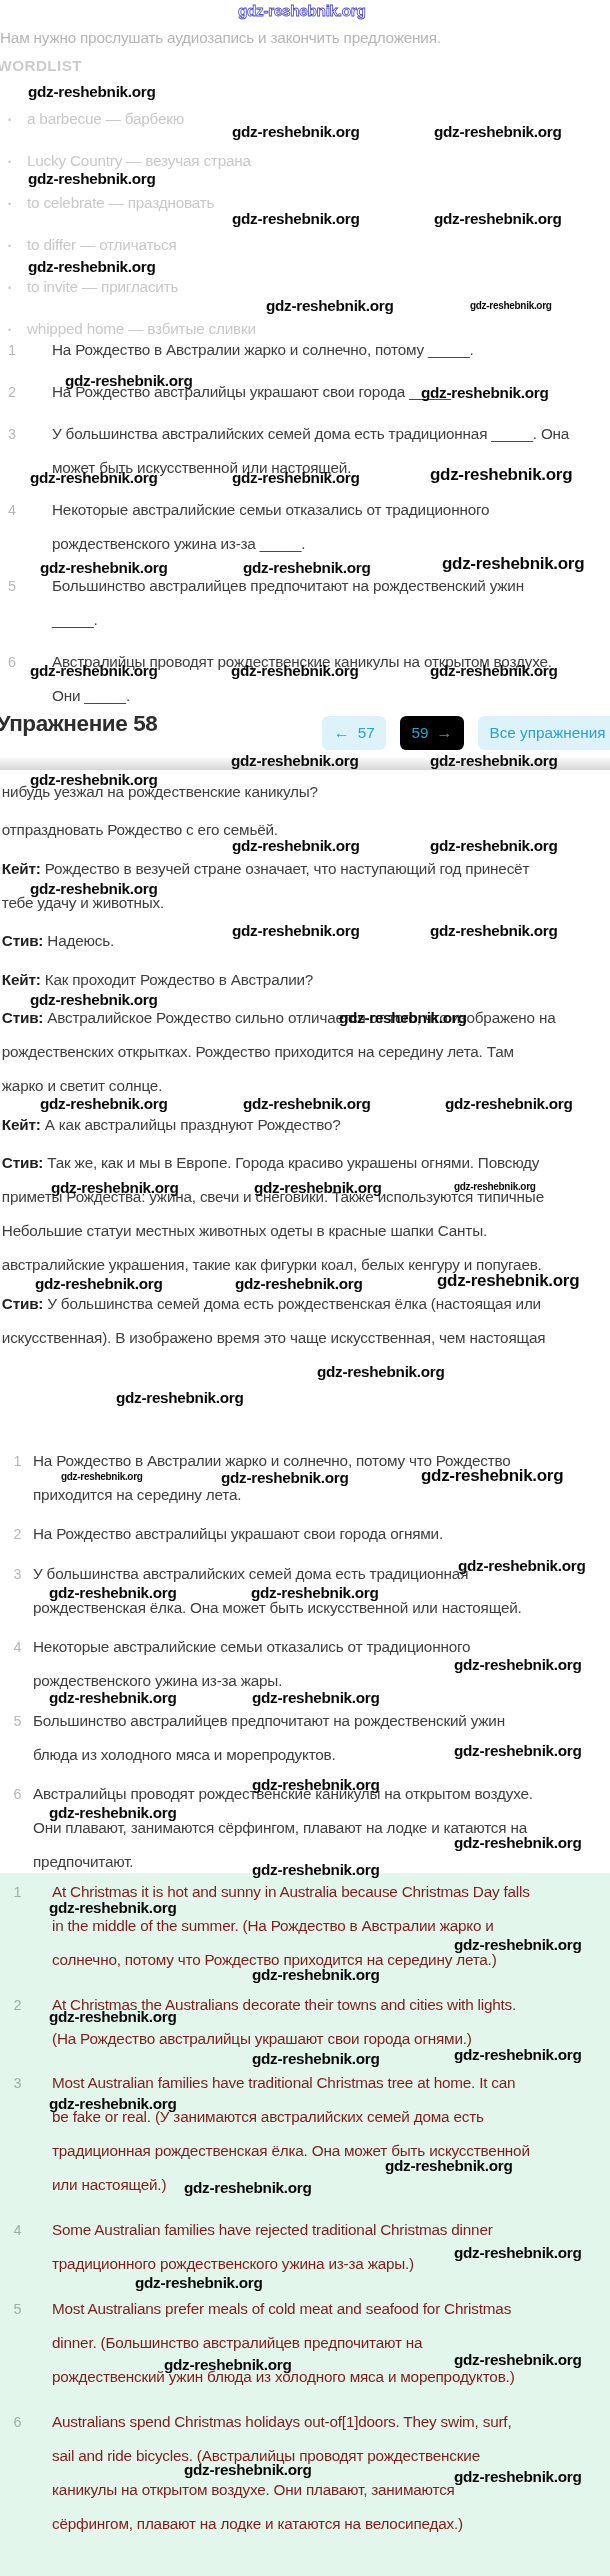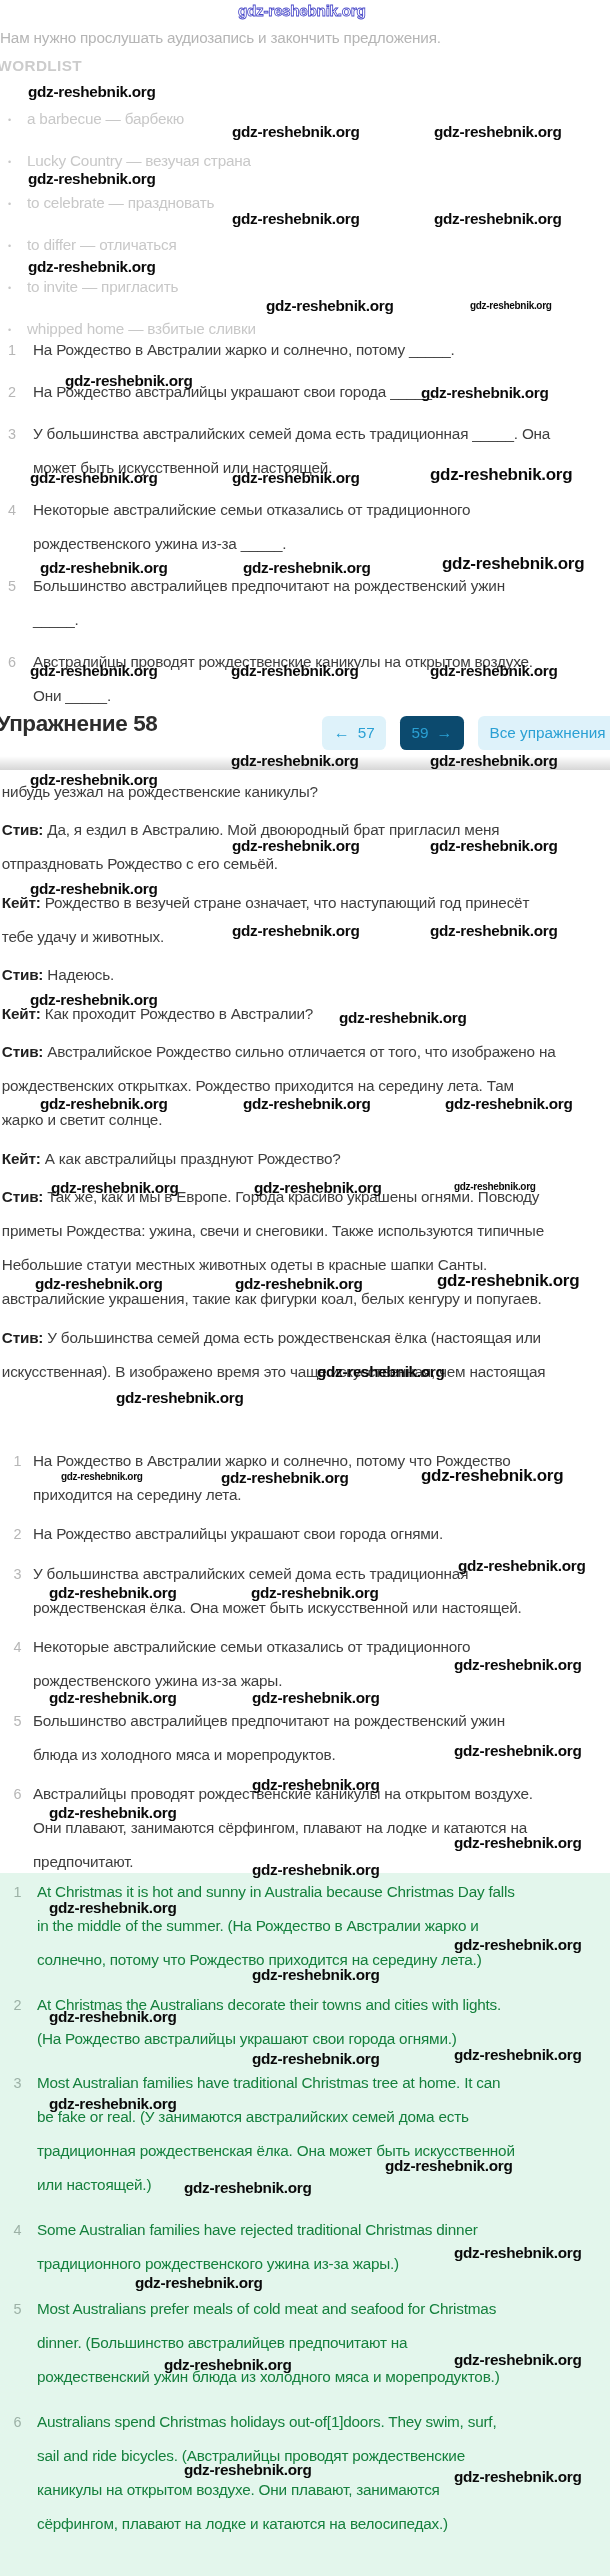--- a/index.html
+++ b/index.html
@@ -21,21 +21,21 @@
   .intro{position:absolute;top:29px;left:0;font-size:15.3px;color:#b5b5b5;letter-spacing:-0.2px;white-space:nowrap;}
   .wordlist-title{position:absolute;top:57px;left:-2.7px;font-size:15.3px;font-weight:bold;color:#cccccc;letter-spacing:0.4px;}
   #wordlist{position:absolute;top:101px;left:0;right:0;}
   .wl-item{height:42px;box-sizing:border-box;padding:9px 0 0 27px;font-size:15.3px;color:#c8c8c8;position:relative;letter-spacing:-0.2px;white-space:nowrap;}
   .wl-item::before{content:"\2022";position:absolute;left:8px;top:13.5px;font-size:9px;color:#c8c8c8;}
   
   #tasks1{position:absolute;top:333px;left:0;right:0;}
   .t-item{position:relative;margin-bottom:8px;}
   .num{position:absolute;top:0;height:34px;line-height:34px;font-size:14.4px;color:#b6b6b6;}
   .t-item .num{left:8px;}
-  .t-item .lines{margin-left:33px;}
+  .t-item .lines{margin-left:52px;}
   
   .title{position:absolute;left:-3.6px;top:711px;font-size:22.5px;font-weight:bold;color:#2d2d2d;letter-spacing:-0.4px;white-space:nowrap;}
   .nav{position:absolute;left:322px;top:716px;display:flex;gap:13.5px;}
   .nav button{
     height:34px;border:none;border-radius:6.3px;background:#def2fa;color:#2aa0d4;
     font-size:15.3px;font-family:inherit;padding:0 11.7px;display:flex;align-items:center;gap:8px;cursor:pointer;white-space:nowrap;
   }
   .nav .arr{font-size:16px;}
   
   .card-shadow{position:absolute;top:756px;left:0;width:611px;height:14.4px;
@@ -46,21 +46,21 @@
   
   #answersRu{position:absolute;top:1444px;left:0;right:0;}
   .r-item{position:relative;margin-bottom:5.4px;}
   .r-item .num{left:13.5px;}
   .r-item .lines{margin-left:33px;}
   
   #answersEn{position:absolute;top:1873px;left:0;right:0;height:703px;box-sizing:border-box;padding-top:1.8px;}
   .g-item{position:relative;margin-bottom:10.8px;}
   .g-item .num{left:13.5px;color:#9cb1a6;}
   .g-item .lines{margin-left:37px;}
-  .g-item .ln{color:#15803d;}
+  .g-item .ln{color:#7f1d1d;margin-left:15px;}
   
   #wmLayer{position:absolute;top:0;left:0;width:611px;height:2576px;pointer-events:none;}
   .wm{position:absolute;font-weight:bold;color:#0a0a0a;font-size:15.3px;letter-spacing:-0.3px;white-space:nowrap;}
   .wm.s{font-size:10px;}
   .wm.l{font-size:17px;}
 </style>
 </head>
 <body>
 
 <div class="wm-outline">gdz-reshebnik.org</div>
@@ -116,34 +116,33 @@
       </div>
     </div>
   </div>
 
 <div class="title">Упражнение 58</div>
 <div class="nav">
   <button style="background: rgb(222, 242, 250); color: rgb(42, 160, 212);">
     <span class="arr">←</span>
       <span>57</span>
   </button>
-  <button style="background: #0c4a6e; color: rgb(42, 160, 212); text-align: center;">
+  <button style="background: #000000; color: rgb(42, 160, 212); text-align: center;">
     <span>59</span>
       <span class="arr">→</span>
   </button>
   <button style="background: rgb(222, 242, 250); color: rgb(42, 160, 212);">Все упражнения</button>
 </div>
 
 <div class="card-shadow"></div>
 <div id="dialogue">
     <div class="para">
       <div class="ln">нибудь уезжал на рождественские каникулы?</div>
     </div>
     <div class="para">
-      <div class="ln"><b>Стив: </b>Да, я ездил в Австралию. Мой двоюродный брат пригласил меня</div>
       <div class="ln">отпраздновать Рождество с его семьёй.</div>
     </div>
     <div class="para">
       <div class="ln"><b>Кейт: </b>Рождество в везучей стране означает, что наступающий год принесёт</div>
       <div class="ln">тебе удачу и животных.</div>
     </div>
     <div class="para">
       <div class="ln"><b>Стив: </b>Надеюсь.</div>
     </div>
     <div class="para">

